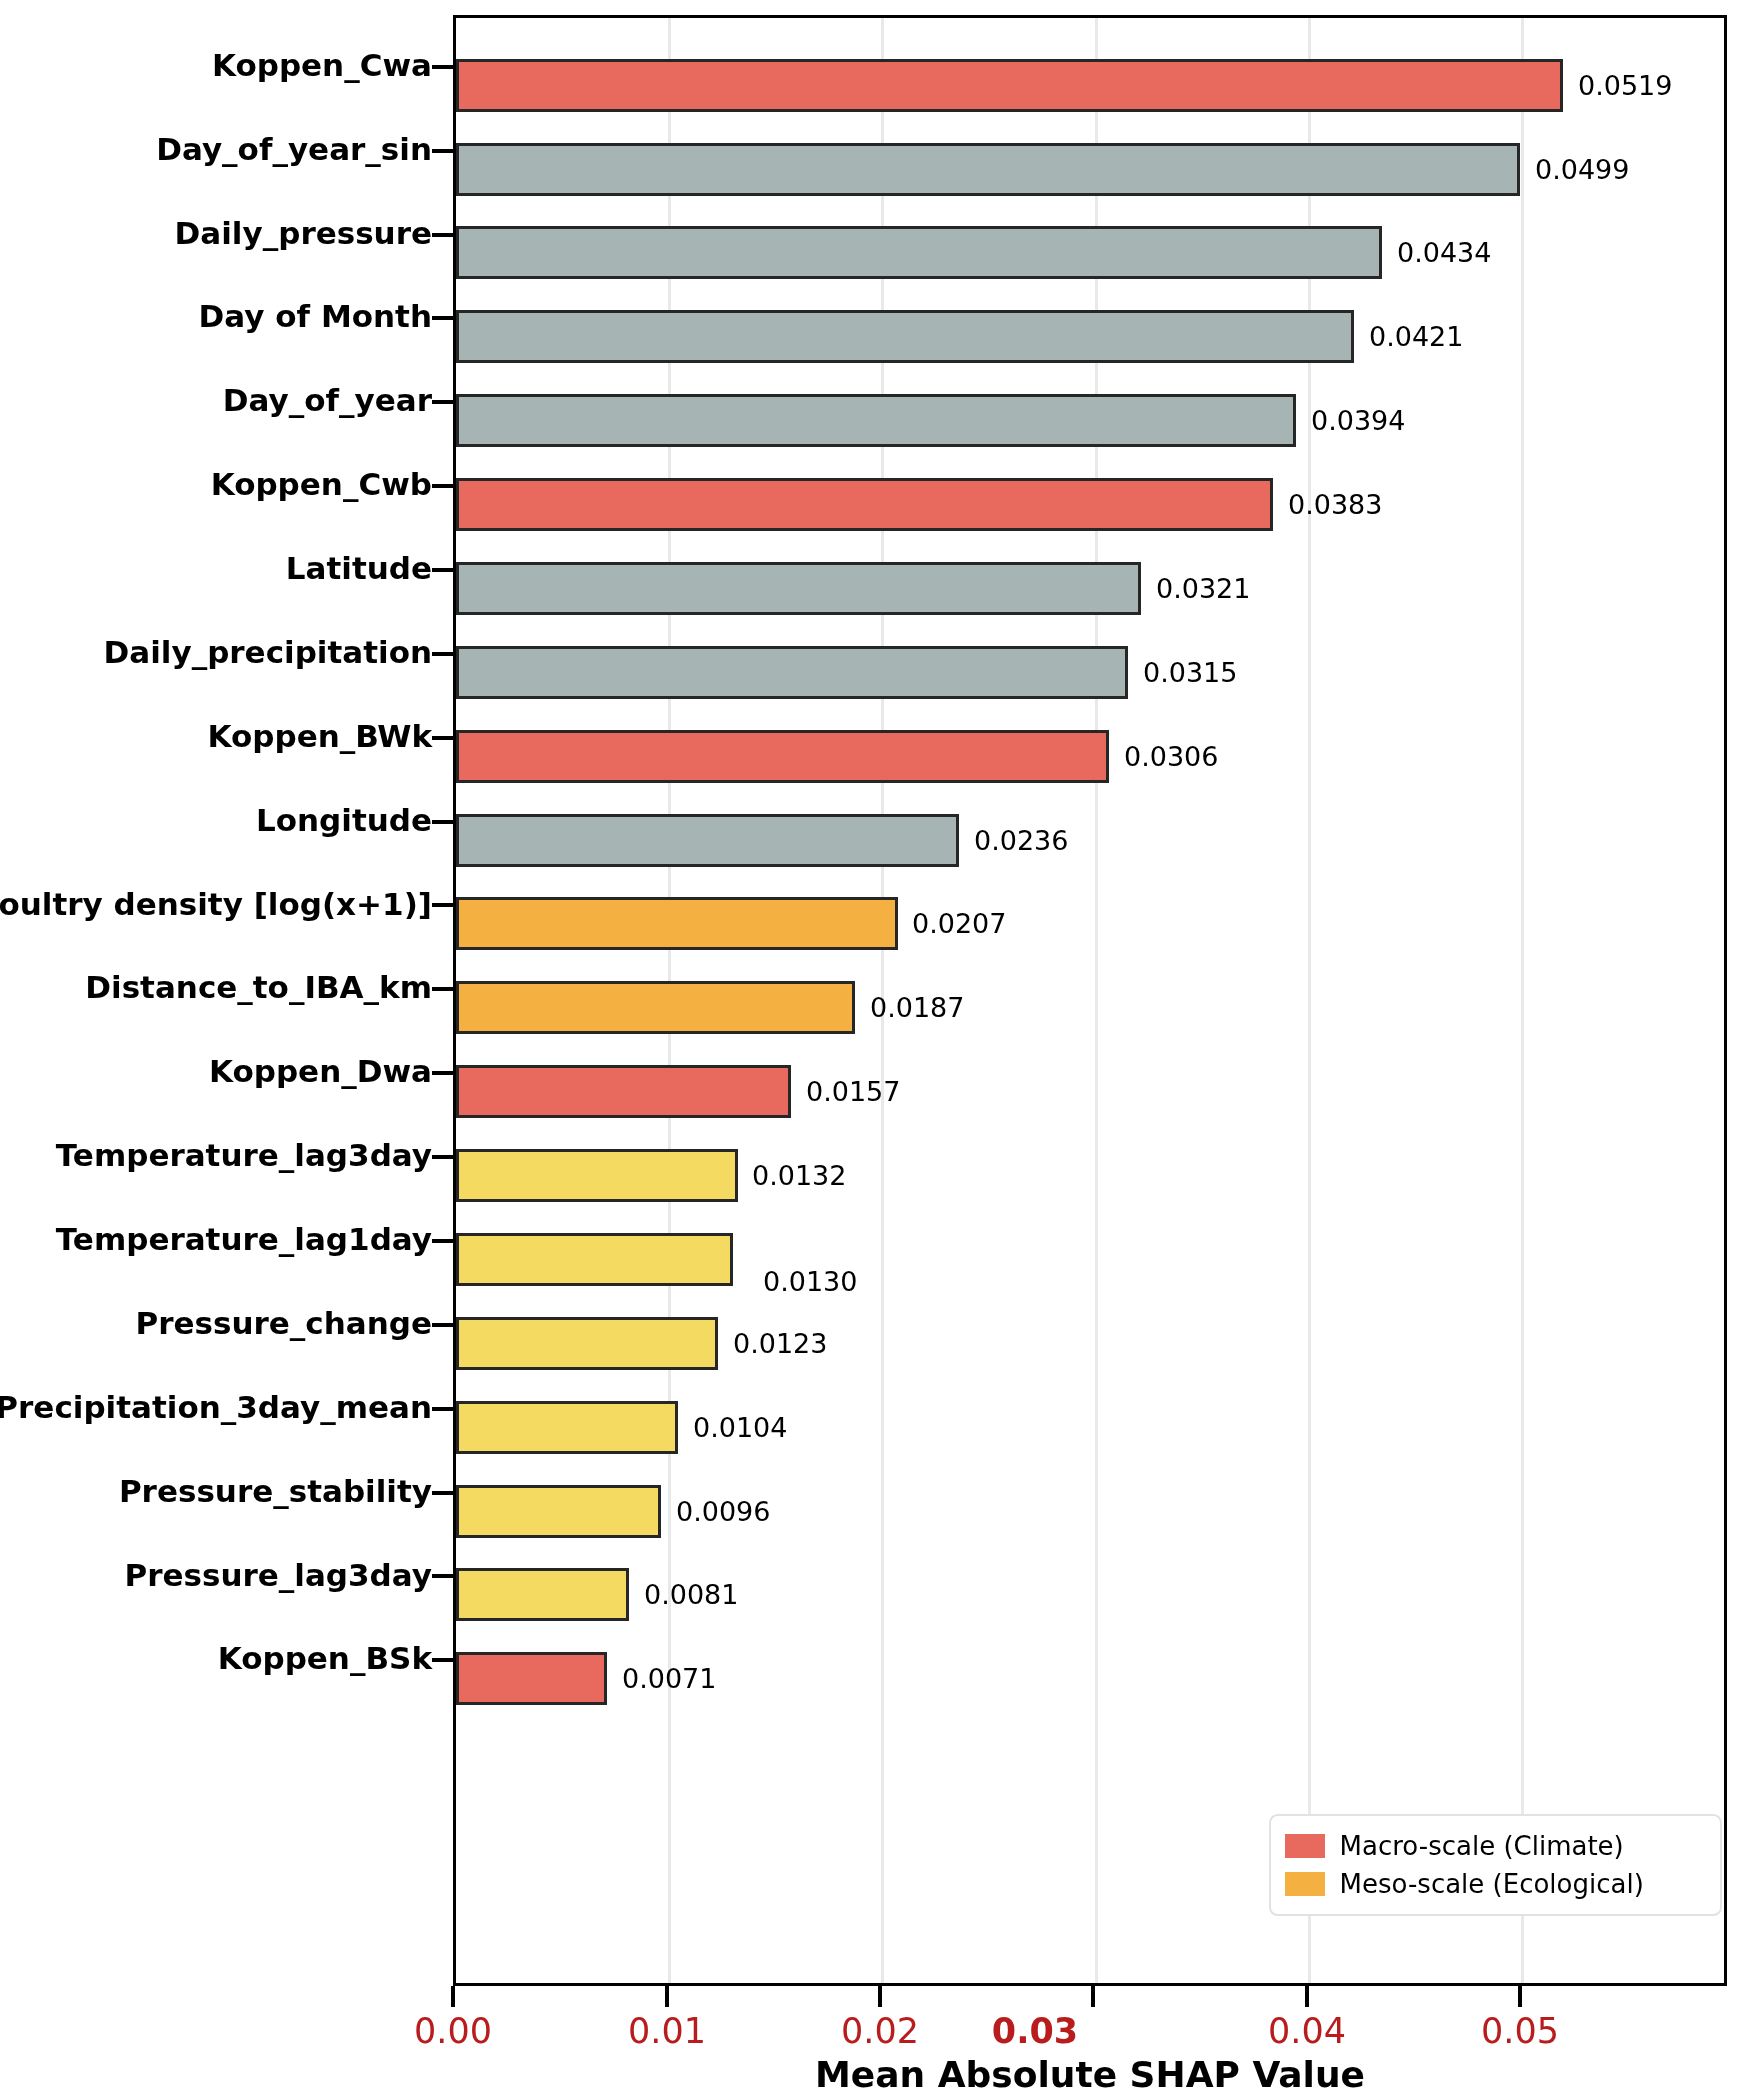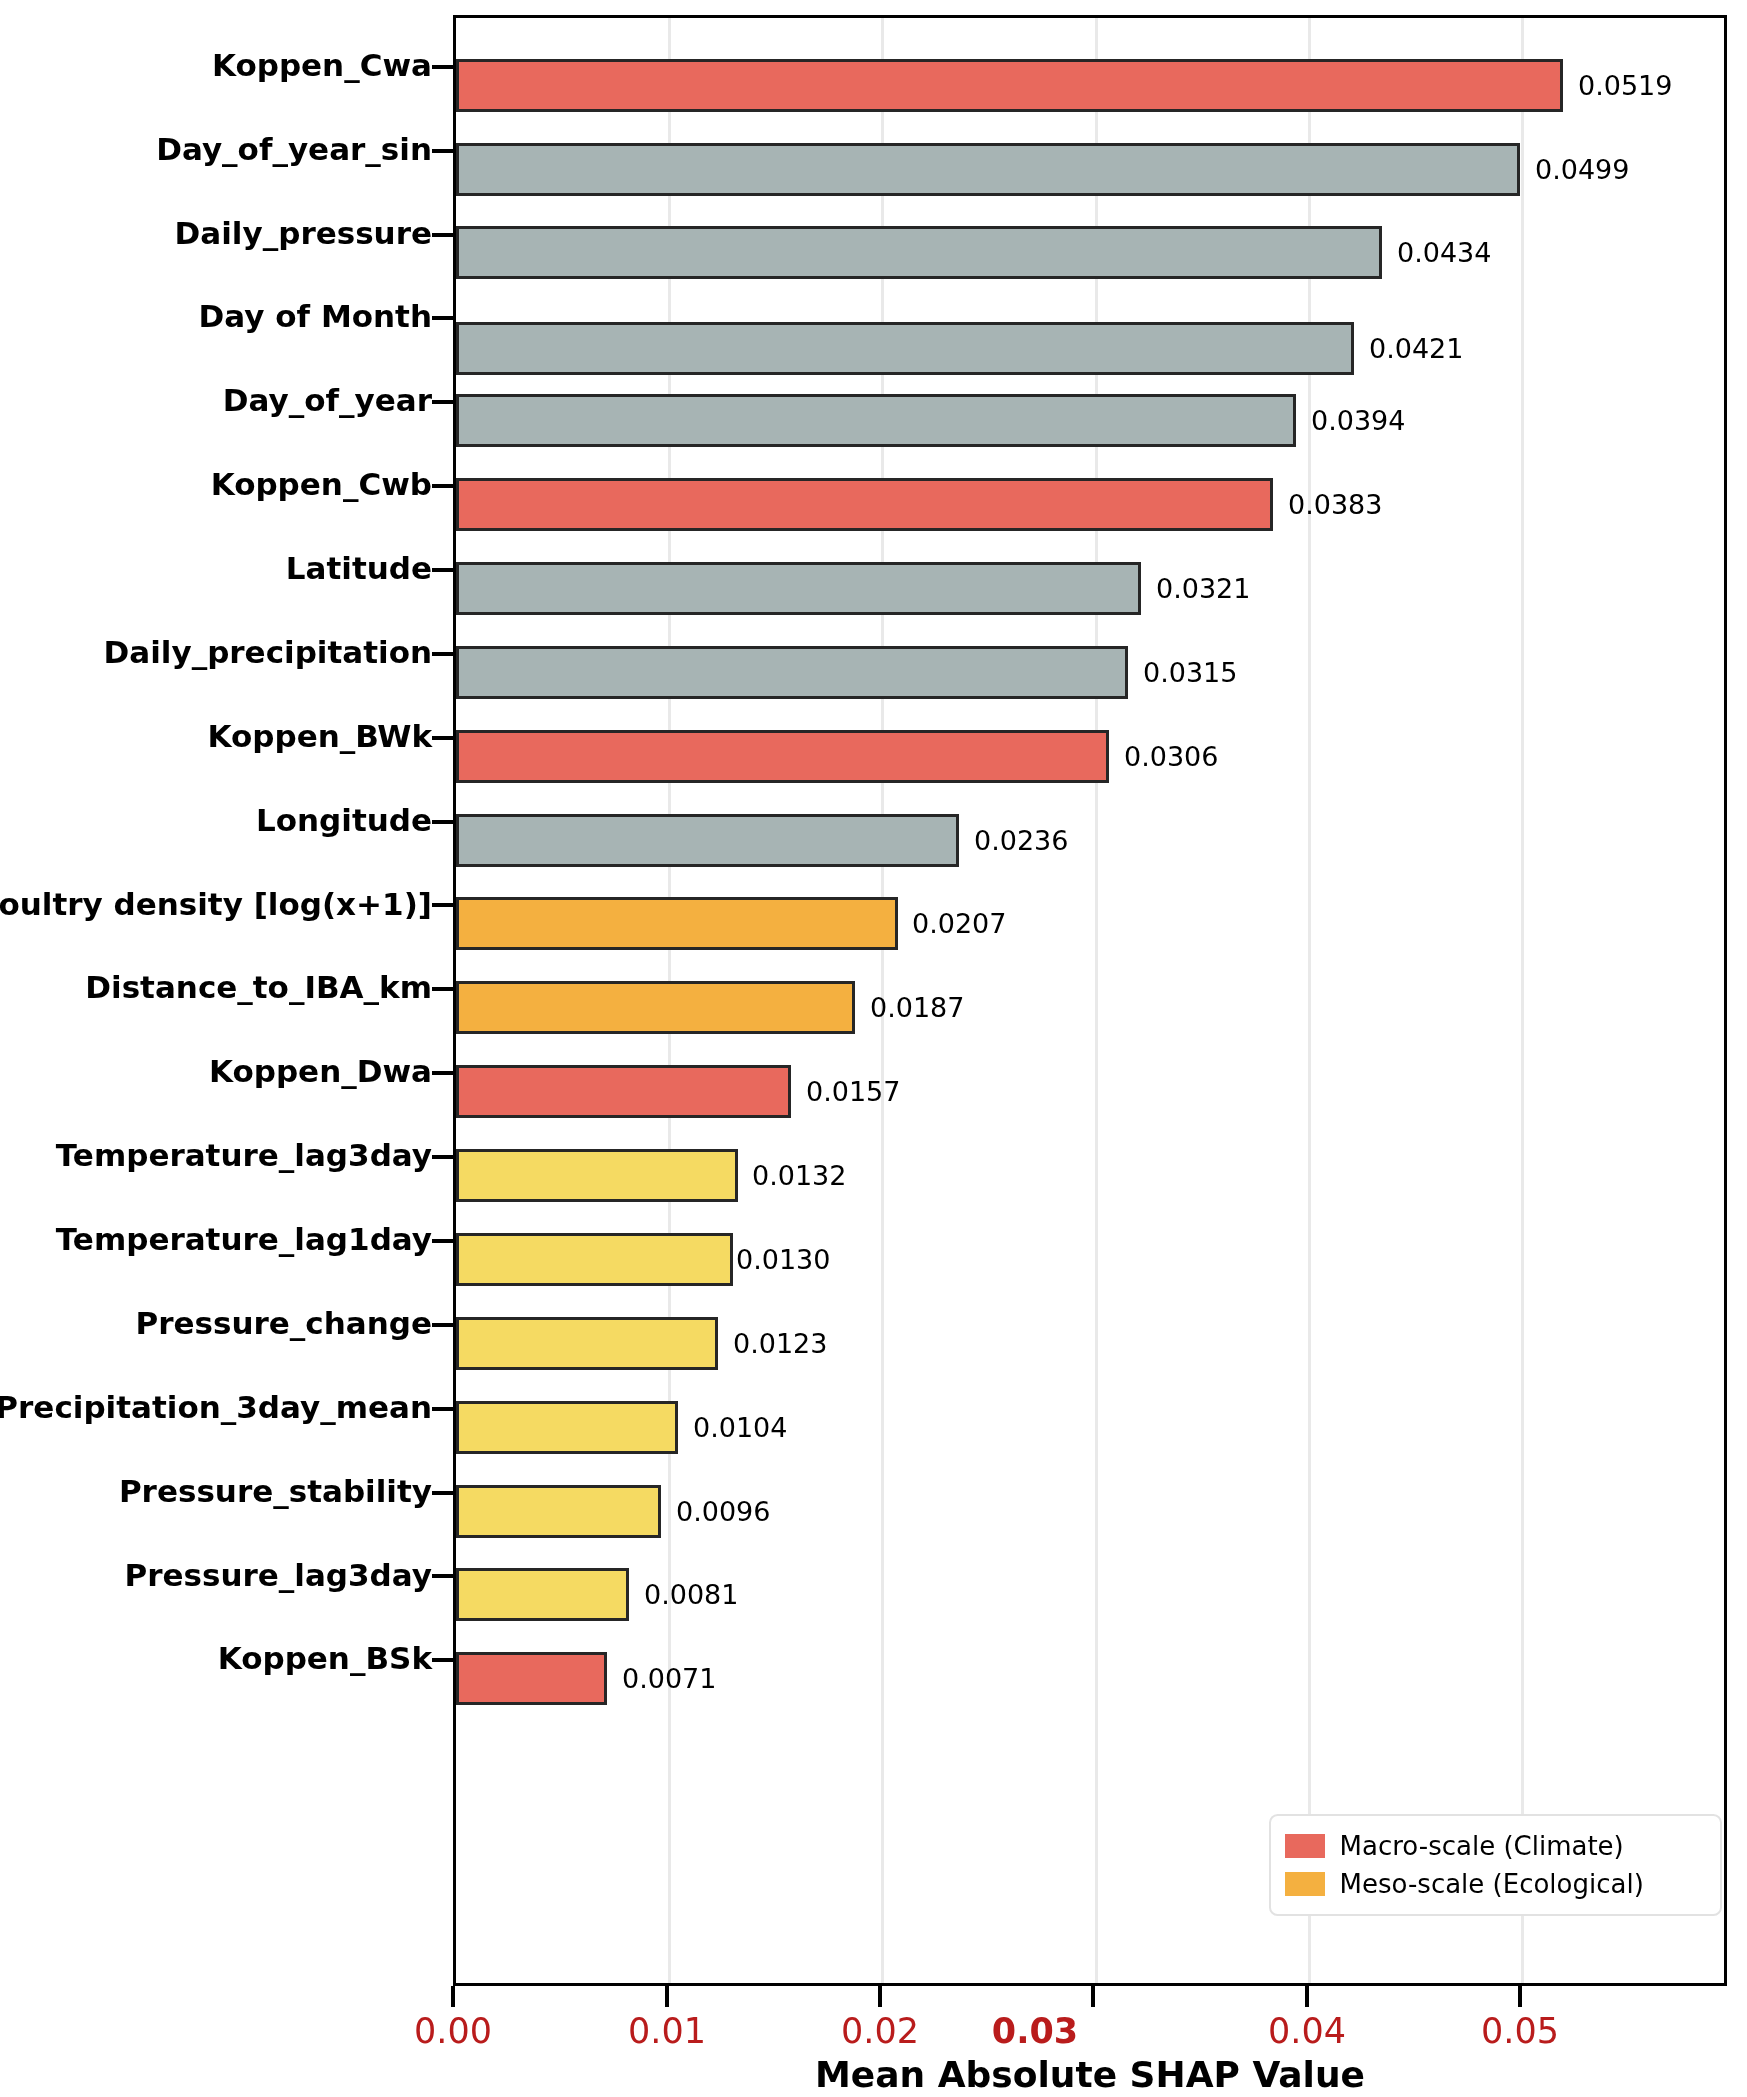--- a/index.html
+++ b/index.html
@@ -157,21 +157,21 @@
           <div class="bar-value" style="left: 1122px;">0.0519</div>
         </div>
         <div class="bar-row" style="top: 109px;">
           <div class="bar" style="width: 1064px; background: rgb(167, 180, 180);"></div>
           <div class="bar-value" style="left: 1079px;">0.0499</div>
         </div>
         <div class="bar-row" style="top: 192px;">
           <div class="bar" style="width: 926px; background: rgb(167, 180, 180);"></div>
           <div class="bar-value" style="left: 941px;">0.0434</div>
         </div>
-        <div class="bar-row" style="top: 288px; padding-left: 22px;">
+        <div class="bar-row" style="top: 276px; padding-left: 22px;">
           <div class="bar" style="width: 898px; background: rgb(167, 180, 180);"></div>
           <div class="bar-value" style="left: 913px;">0.0421</div>
         </div>
         <div class="bar-row" style="top: 360px;">
           <div class="bar" style="width: 840px; background: rgb(167, 180, 180);"></div>
           <div class="bar-value" style="left: 855px;">0.0394</div>
         </div>
         <div class="bar-row" style="top: 444px;">
           <div class="bar" style="width: 817px; background: rgb(232, 105, 93);"></div>
           <div class="bar-value" style="left: 832px;">0.0383</div>
@@ -203,21 +203,21 @@
         <div class="bar-row" style="top: 1031px;">
           <div class="bar" style="width: 335px; background: rgb(232, 105, 93);"></div>
           <div class="bar-value" style="left: 350px;">0.0157</div>
         </div>
         <div class="bar-row" style="top: 1115px;">
           <div class="bar" style="width: 282px; background: rgb(245, 218, 98);"></div>
           <div class="bar-value" style="left: 296px;">0.0132</div>
         </div>
         <div class="bar-row" style="top: 1199px;">
           <div class="bar" style="width: 277px; background: rgb(245, 218, 98);"></div>
-          <div class="bar-value" style="left: 280px;">0.0130</div>
+          <div class="bar-value" style="left: 307px; margin-top: 22px;">0.0130</div>
         </div>
         <div class="bar-row" style="top: 1283px;">
           <div class="bar" style="width: 262px; background: rgb(245, 218, 98);"></div>
           <div class="bar-value" style="left: 277px;">0.0123</div>
         </div>
         <div class="bar-row" style="top: 1367px;">
           <div class="bar" style="width: 222px; background: rgb(245, 218, 98);"></div>
           <div class="bar-value" style="left: 237px;">0.0104</div>
         </div>
         <div class="bar-row" style="top: 1451px;">

